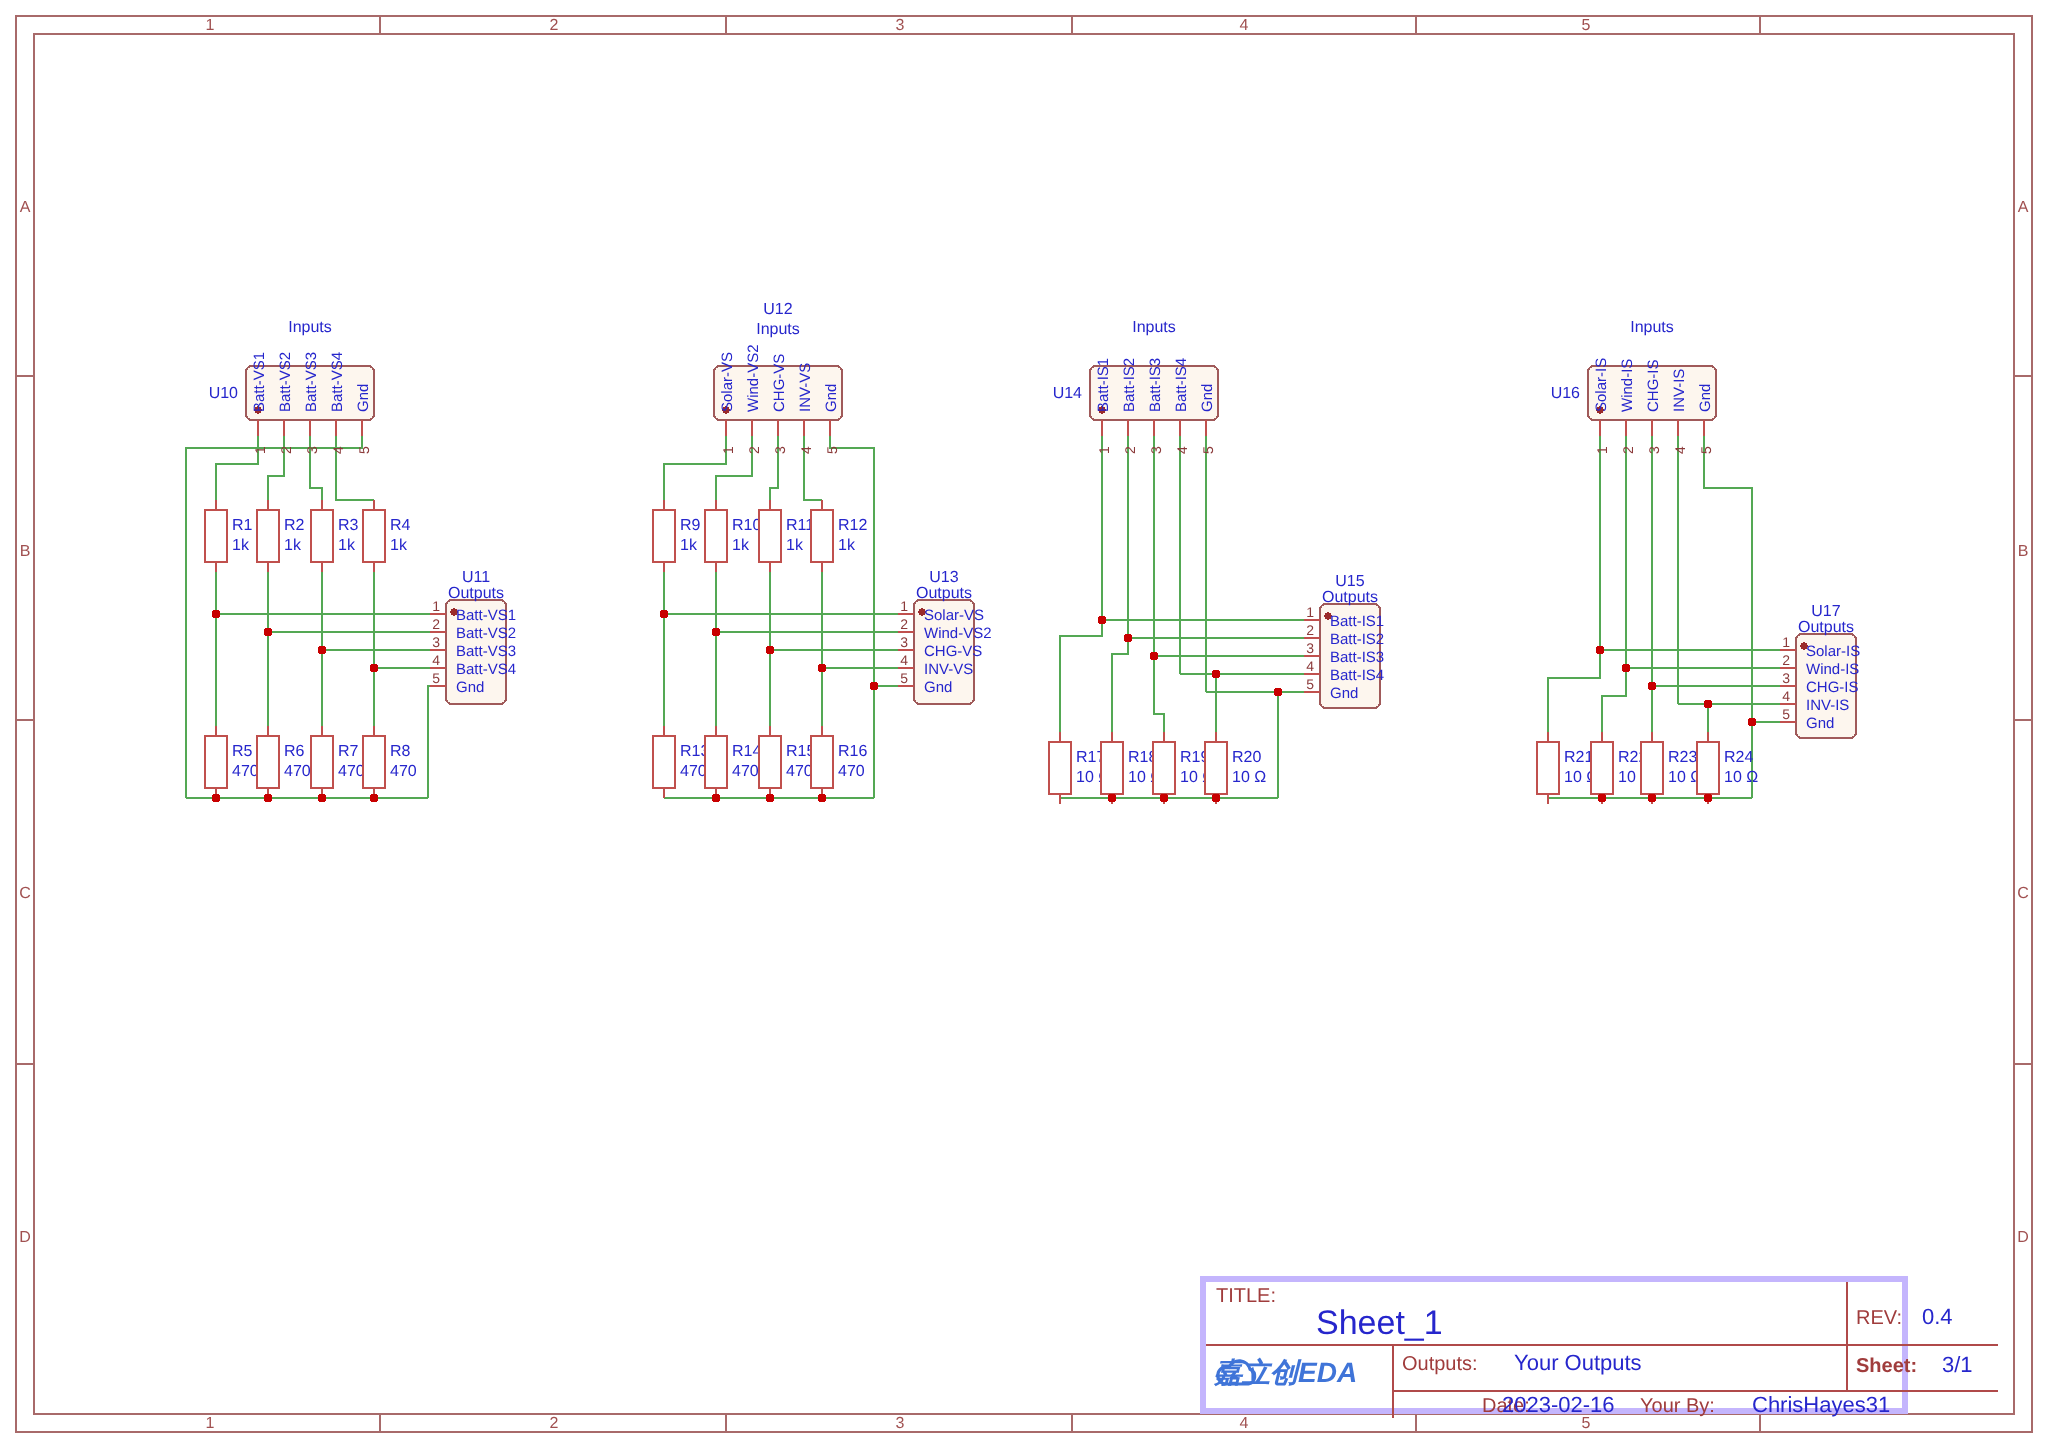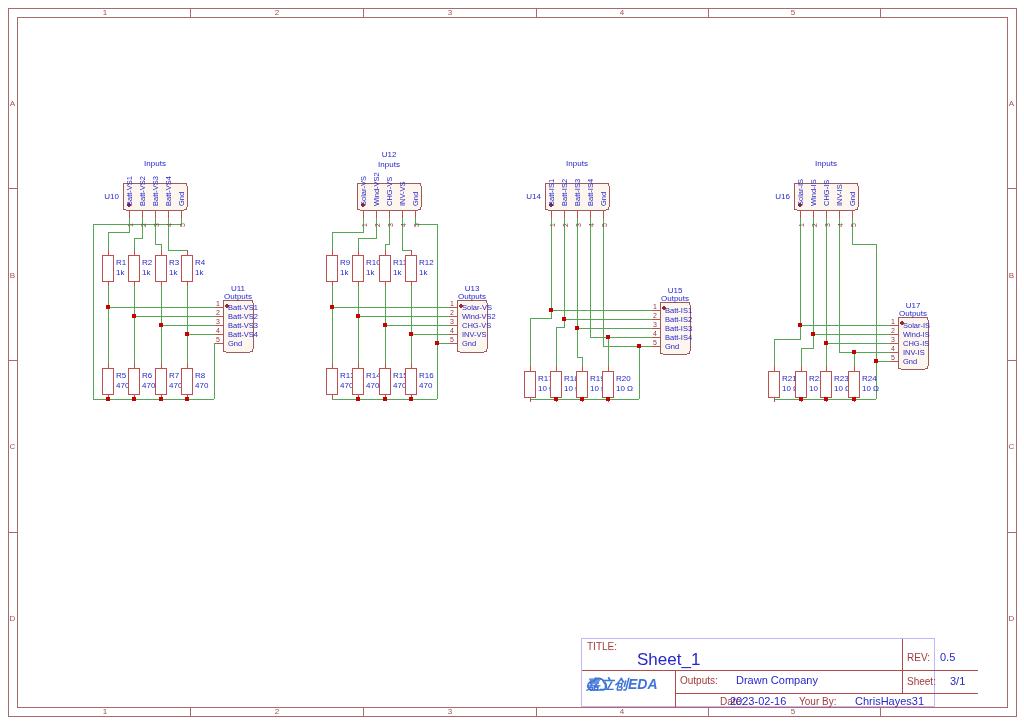--- a/index.html
+++ b/index.html
@@ -1,19 +1,19 @@
 <!DOCTYPE html>
 <html><head>
 <meta charset="utf-8">
 <style>
   html,body{margin:0;padding:0;background:#fff;}
   .stage{position:relative;width:1024px;height:724px;background:#ffffff;overflow:hidden;
          font-family:"Liberation Sans",sans-serif;}
   svg text{font-family:"Liberation Sans",sans-serif;}
-  .tb{position:absolute;left:581px;top:638px;width:354px;height:69px;border:1px solid #c4b5fd;box-sizing:border-box;}
+  .tb{position:absolute;left:600px;top:638px;width:354px;height:69px;border:3px solid #c4b5fd;box-sizing:border-box;}
   .tb .ln{position:absolute;background:#b04a4a;}
   .tb span{position:absolute;white-space:nowrap;}
   .rlab{color:#a03c3c;font-size:10px;}
   .bval{color:#2626cc;font-size:11px;}
   .titleval{color:#2626cc;font-size:17px;}
   .logo{position:absolute;left:4px;top:36px;display:flex;align-items:center;gap:2px;}
   .logotxt{color:#3f74d8;font-size:14px;font-weight:bold;font-style:italic;letter-spacing:0px;}
 </style>
 </head>
 <body>
@@ -532,25 +532,25 @@
   
   <div class="tb">
     <div class="ln" style="left:0;top:31px;width:396px;height:1px;"></div>
     <div class="ln" style="left:93px;top:31px;width:1px;height:37px;"></div>
     <div class="ln" style="left:93px;top:54px;width:303px;height:1px;"></div>
     <div class="ln" style="left:320px;top:0;width:1px;height:54px;"></div>
 
     <span class="rlab" style="left:5px;top:2px;">TITLE:</span>
     <span class="titleval" style="left:55px;top:11px;">Sheet_1</span>
     <span class="rlab" style="left:325px;top:13px;">REV:</span>
-    <span class="bval" style="left:358px;top:12px;">0.5</span>
+    <span class="bval" style="left:358px;top:12px;">0.4</span>
 
     <span class="rlab" style="left:98px;top:36px;">Outputs:</span>
-    <span class="bval" style="left:154px;top:35px;">Drawn Company</span>
-    <span class="rlab" style="left:325px;top:37px;">Sheet:</span>
+    <span class="bval" style="left:154px;top:35px;">Your Outputs</span>
+    <span class="rlab" style="left:325px;top:37px;font-weight:bold;">Sheet:</span>
     <span class="bval" style="left:368px;top:36px;">3/1</span>
 
     <span class="rlab" style="left:98px;top:57px;padding-left:40px;">Date:</span>
     <span class="bval" style="left:137px;top:56px;margin-left:11px;">2023-02-16</span>
     <span class="rlab" style="left:217px;top:57px;">Your By:</span>
     <span class="bval" style="left:273px;top:56px;">ChrisHayes31</span>
 
     <span class="logo">
       <svg width="24" height="19" viewBox="0 0 24 19">
         <path d="M6.5 15 a4.3 4.3 0 1 1 1-8.4 A5.6 5.6 0 0 1 18 7.6 a3.9 3.9 0 0 1 -0.8 7.4 z" fill="none" stroke="#3f74d8" stroke-width="1.6"></path>

